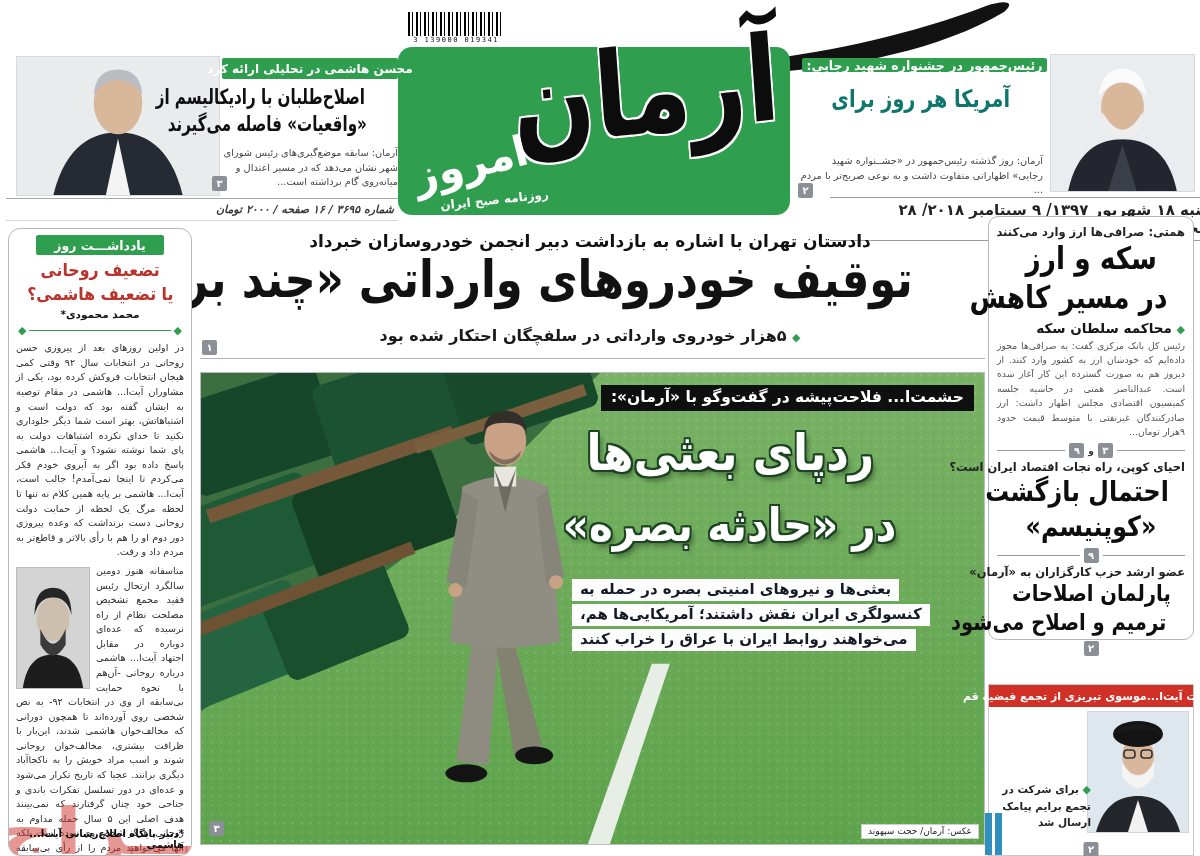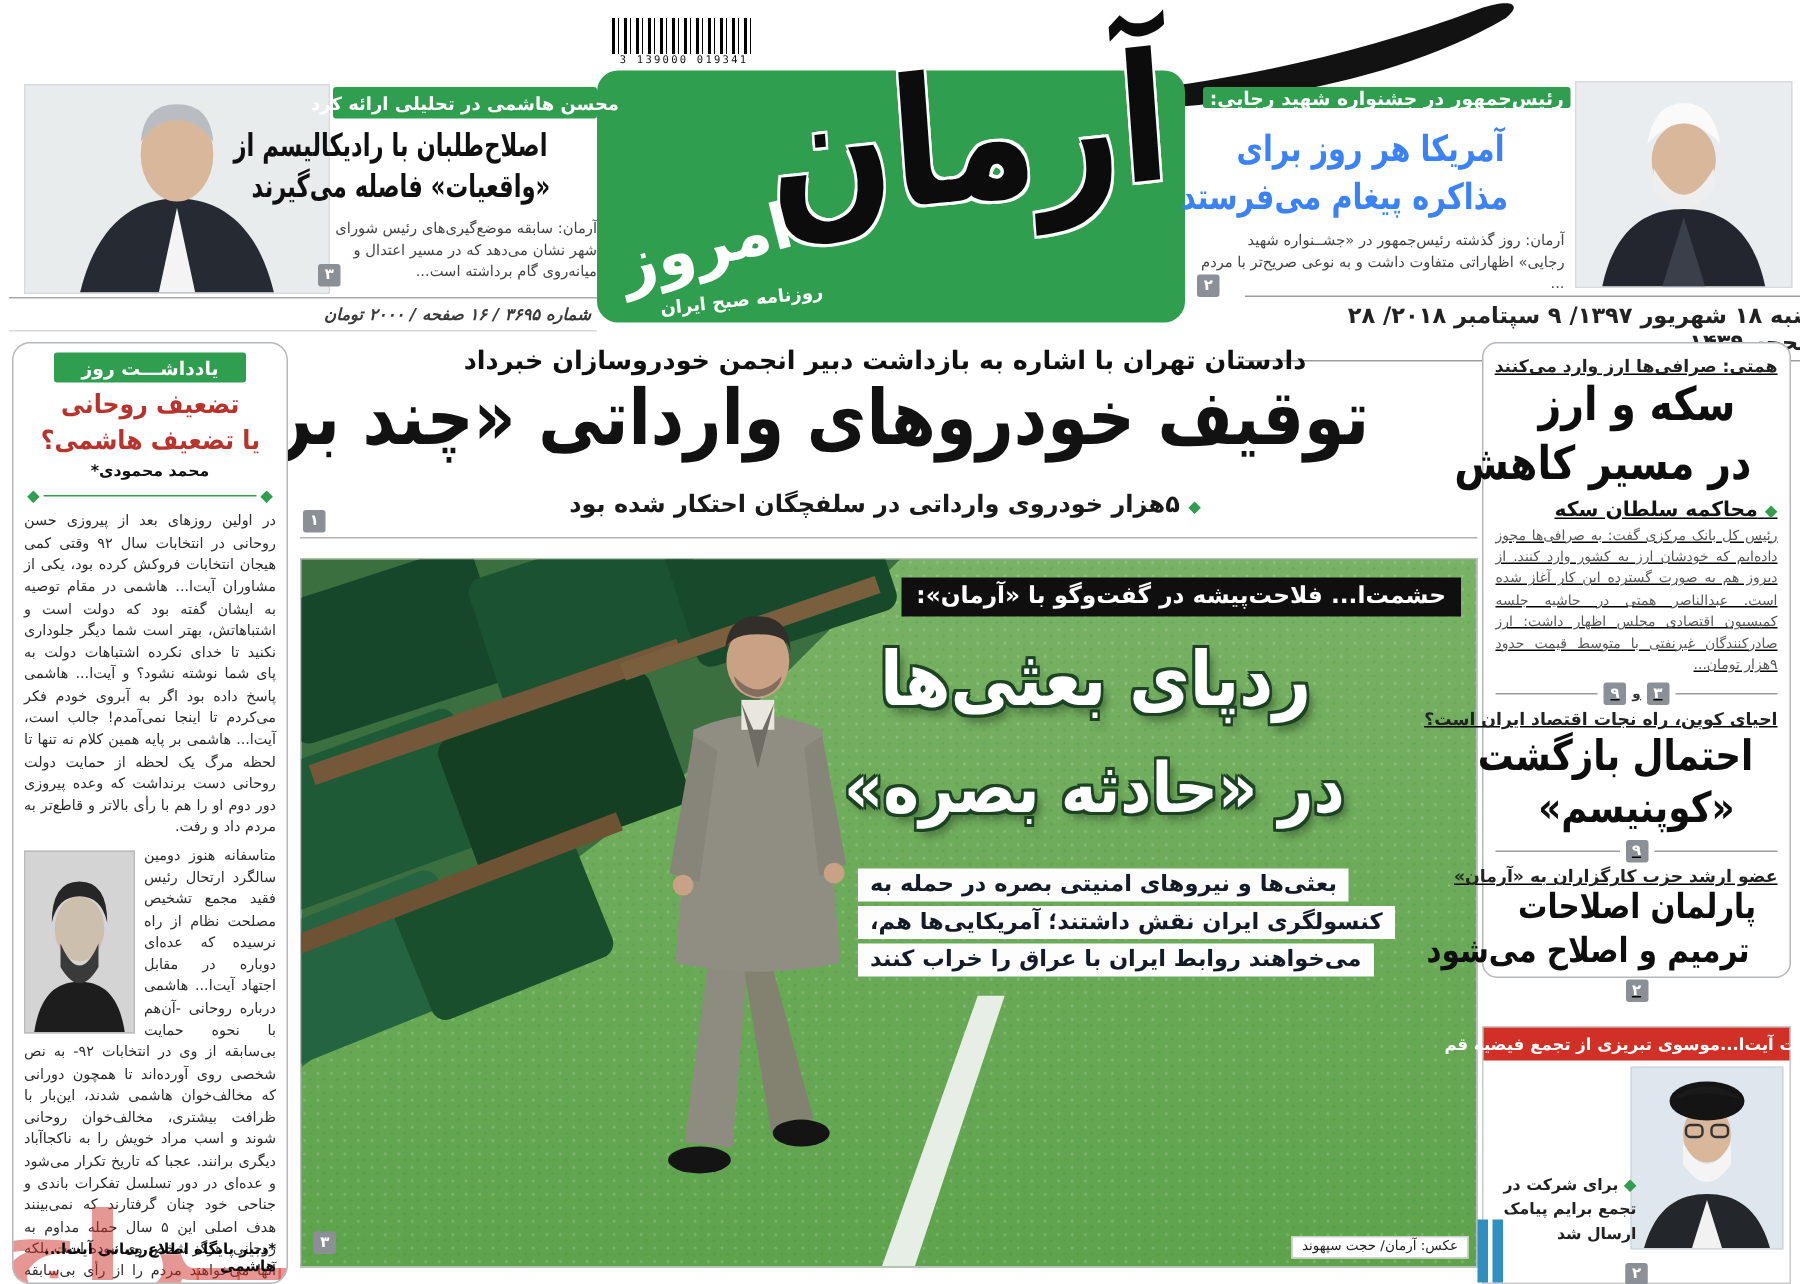--- a/index.html
+++ b/index.html
@@ -53,22 +53,22 @@
   .issue-wrap { left:6px; top:198px; width:392px; border-top:1px solid #a8a8a8;
                 border-bottom:1px solid #d9d9d9; padding:4px 4px 4px 0; }
   .issue-line { font-size:11px; font-weight:bold; color:#3a3a3a; width:230px; text-align:right;font-style:italic; }
 
   
   .tr { left:790px; top:52px; width:407px; height:143px; }
   .tr-photo { position:absolute; left:260px; right:2px; top:2px; height:138px;
               border:1px solid #d7dadd; background:#e9edf0; }
   .tr-photo svg { width:100%; height:100%; }
   .tr-kicker { position:absolute; right:150px; left:12px; top:6px; height:14px; font-size:12.5px; }
-  .tr-headline { position:absolute; right:164px; left:4px; top:32px; text-align:center;
-                 color:#3b82f6; line-height:1.32;text-decoration:underline; }
+  .tr-headline { position:absolute; right:150px; left:4px; top:32px; text-align:center;
+                 color:#0f766e; line-height:1.32;text-decoration:underline; }
   .tr-headline .condensed { font-size:24px; font-weight:bold; transform:scaleX(.8); }
   .tr-summary { position:absolute; right:154px; left:8px; top:102px; font-size:9.8px;
                 color:#444; text-align:right; line-height:1.5; }
   .tr-summary .badge { position:absolute; left:0; bottom:0; }
   .dateline { left:830px; top:197px; width:407px; border-top:1px solid #9c9c9c;
               border-bottom:1px solid #9c9c9c; padding:3px 6px;
               font-size:15px; font-weight:bold; color:#222; text-align:right; }
 
   
   .lead-kicker { left:200px; top:231px; width:780px; text-align:center;
@@ -97,22 +97,22 @@
   .ph-l2 .condensed { font-size:46px; }
   .photo-paragraph { position:absolute; right:12px; top:206px; width:400px; text-align:left; }
   .photo-paragraph .pline { margin-bottom:3px; }
   .photo-paragraph .pline span { display:inline-block; background:#fdfdfd; color:#141b26;
       font-size:15px; font-weight:bold; padding:1px 8px 3px; }
   .photo-badge { position:absolute; left:8px; bottom:8px; }
   .photo-credit { position:absolute; right:5px; bottom:5px; background:#fff; color:#222;
                   font-size:9px; padding:1px 6px 2px; border:1px solid #cfcfcf; }
 
   
-  .rc-box { left:988px; top:228px; width:206px; height:424px;
-            border:1px solid #b4b8bb; border-radius:10px; padding:6px 8px 0; background:#fff;text-decoration:underline; }
+  .rc-box { left:988px; top:216px; width:206px; height:424px;
+            border:1px solid #b4b8bb; border-radius:10px; padding:6px 8px 0; background:#fff; }
   .rc-kicker { font-size:11.5px; font-weight:bold; color:#222; text-align:center;
                white-space:nowrap; margin-top:2px; }
   .rc-head { text-align:center; color:#0e0e0e; line-height:1.25; }
   .rc-head .condensed { font-weight:bold; transform:scaleX(.85); }
   .coin-head .condensed { font-size:31px; }
   .coupon-head .condensed { font-size:28px; }
   .parl-head .condensed { font-size:23px; }
   .rc-bullet { font-size:13.5px; font-weight:bold; color:#141414; text-align:right; margin:3px 0 2px; }
   .rc-body { font-size:9.3px; color:#555; text-align:justify; line-height:1.55; margin-top:3px; }
   .rc-sep { display:flex; align-items:center; justify-content:center; gap:4px; margin:4px 0 2px; }
@@ -205,21 +205,20 @@
         <path d="M12 100 C18 70 34 62 50 62 C66 62 82 70 88 100 Z" fill="#23262e"></path>
         <path d="M40 100 L50 66 L60 100 Z" fill="#3a3f49"></path>
         <ellipse cx="50" cy="38" rx="15" ry="18" fill="#d9b79b"></ellipse>
         <path d="M33 30 Q36 10 50 10 Q64 10 67 30 Q58 20 50 20 Q42 20 33 30 Z" fill="#fafafa"></path>
         <path d="M36 42 Q50 68 64 42 L64 52 Q50 72 36 52 Z" fill="#eeeeee"></path>
       </svg>
     </div>
     <div class="tr-kicker kicker-green nowrap">رئیس‌جمهور در جشنواره شهید رجایی:</div>
     <div class="tr-headline">
       <div><span class="condensed">آمریکا هر روز برای</span></div>
-      <div><span class="condensed">مذاکره پیغام می‌فرستد</span></div>
     </div>
     <div class="tr-summary">
       <span>آرمان: روز گذشته رئیس‌جمهور در «جشــنواره شهید رجایی» اظهاراتی متفاوت داشت و به نوعی صریح‌تر با مردم ...</span>
       <span class="badge">۲</span>
     </div>
   </div>
   <div class="abs dateline">یکشنبه ۱۸ شهریور ۱۳۹۷/ ۹ سپتامبر ۲۰۱۸/ ۲۸ ذی‌الحجه ۱۴۳۹</div>
 
   <div class="abs lead-kicker nowrap">دادستان تهران با اشاره به بازداشت دبیر انجمن خودروسازان خبرداد</div>
   <div class="abs lead-headline">

